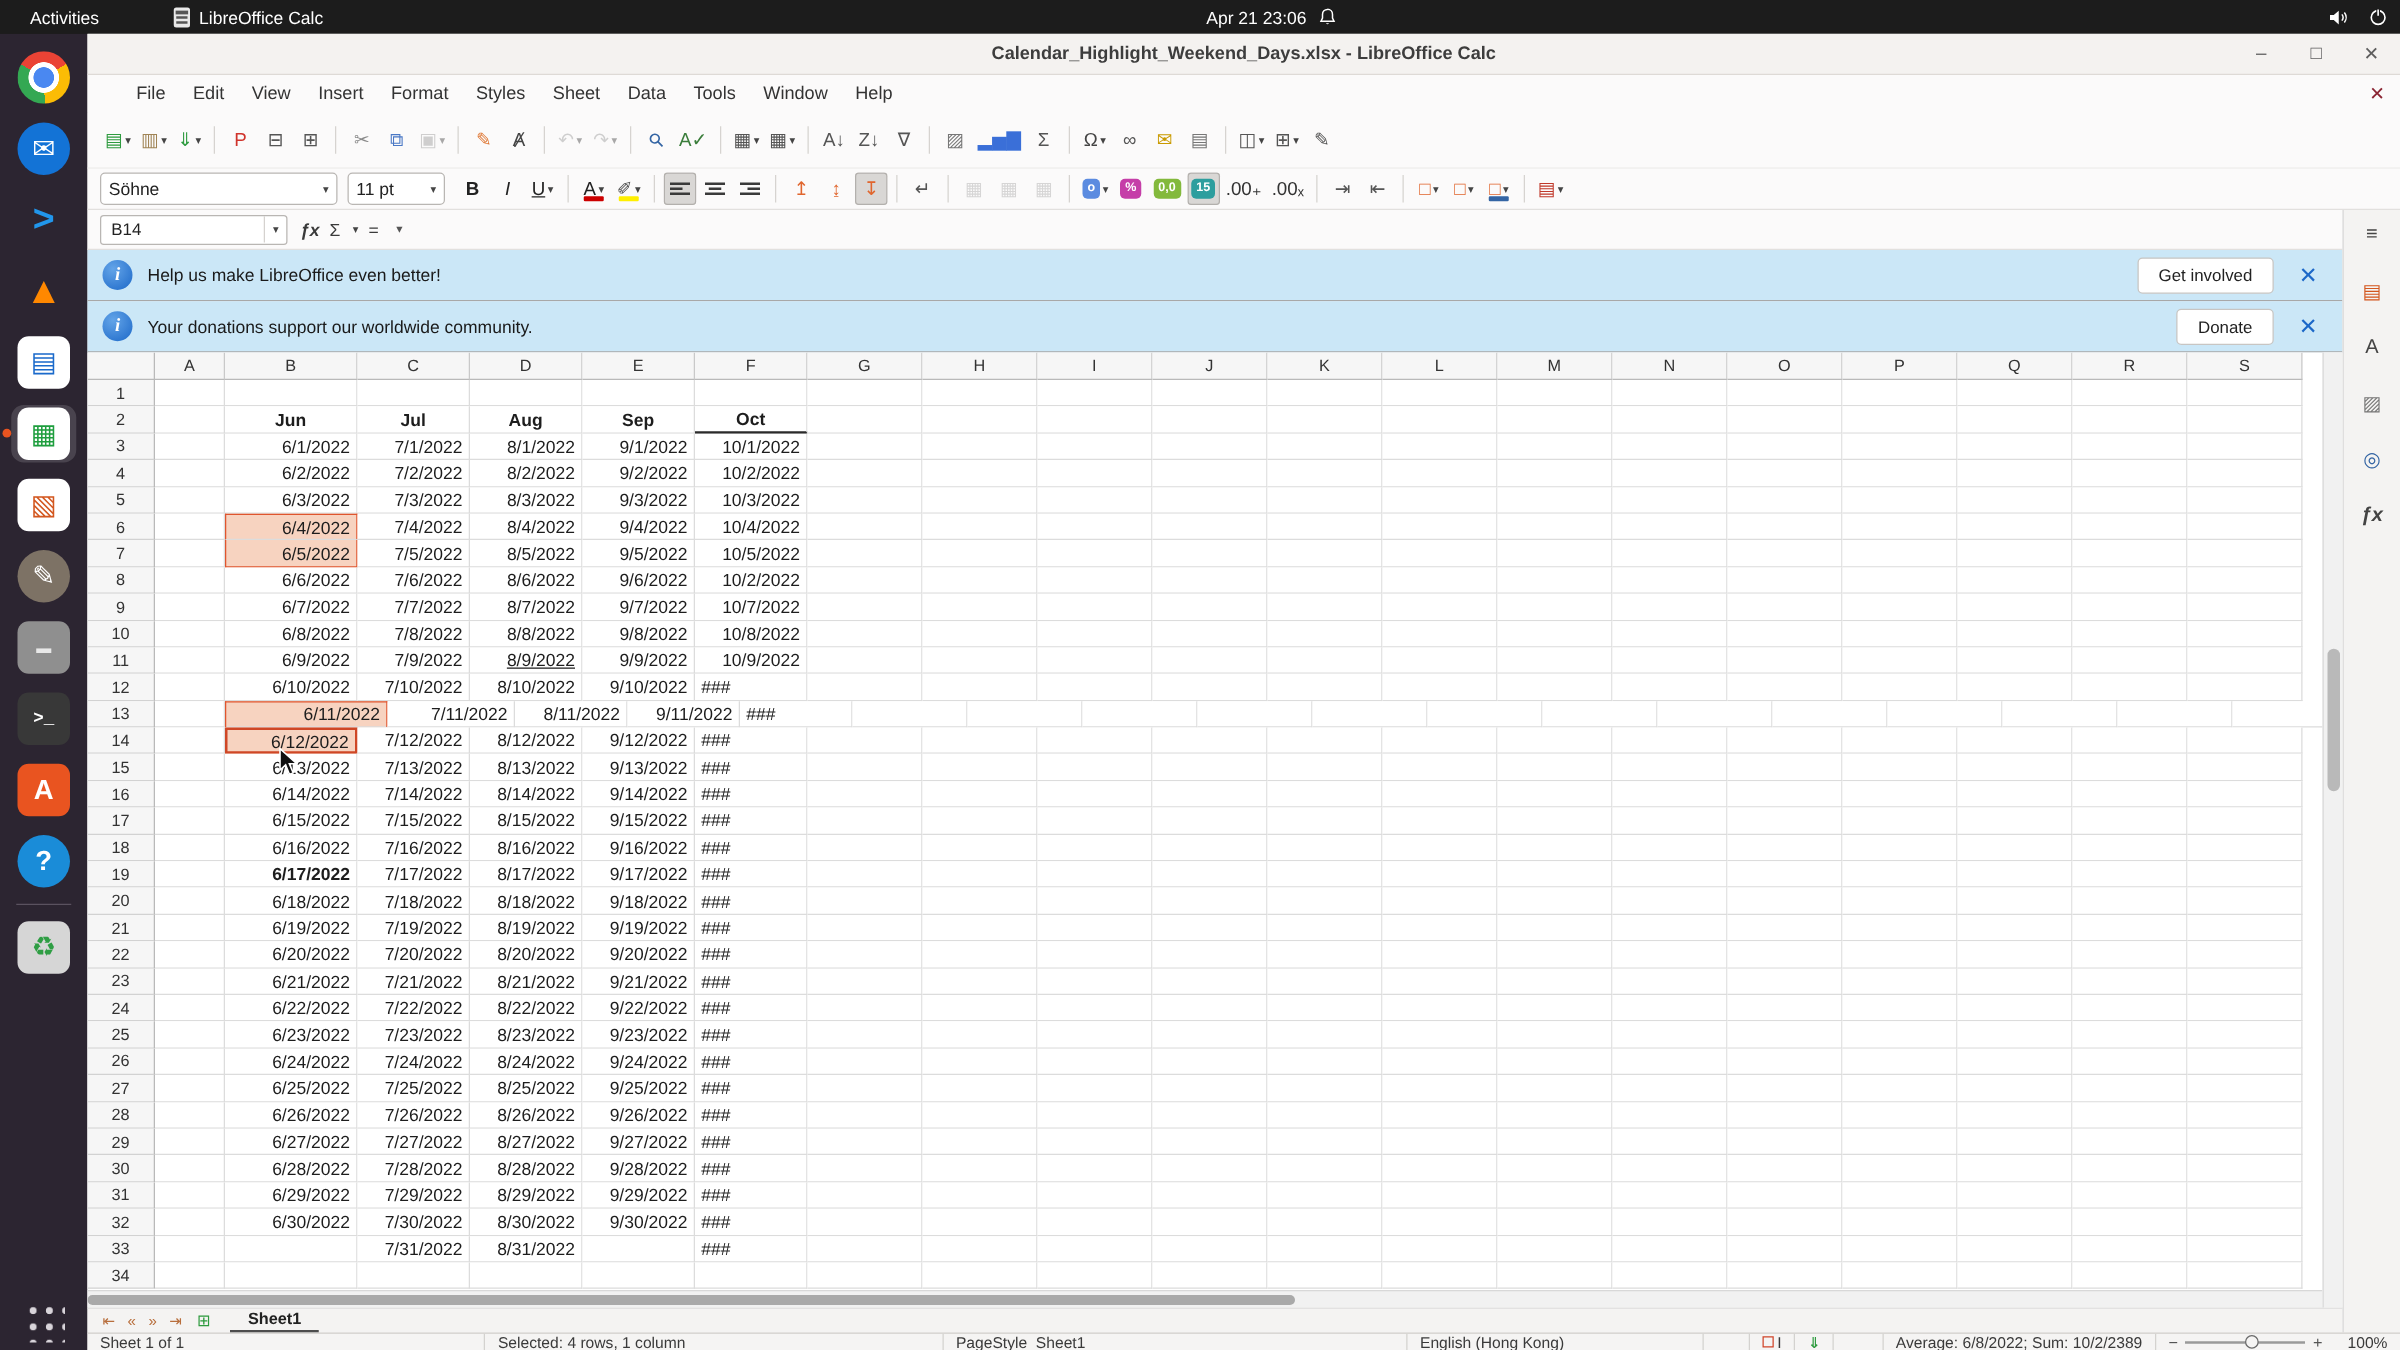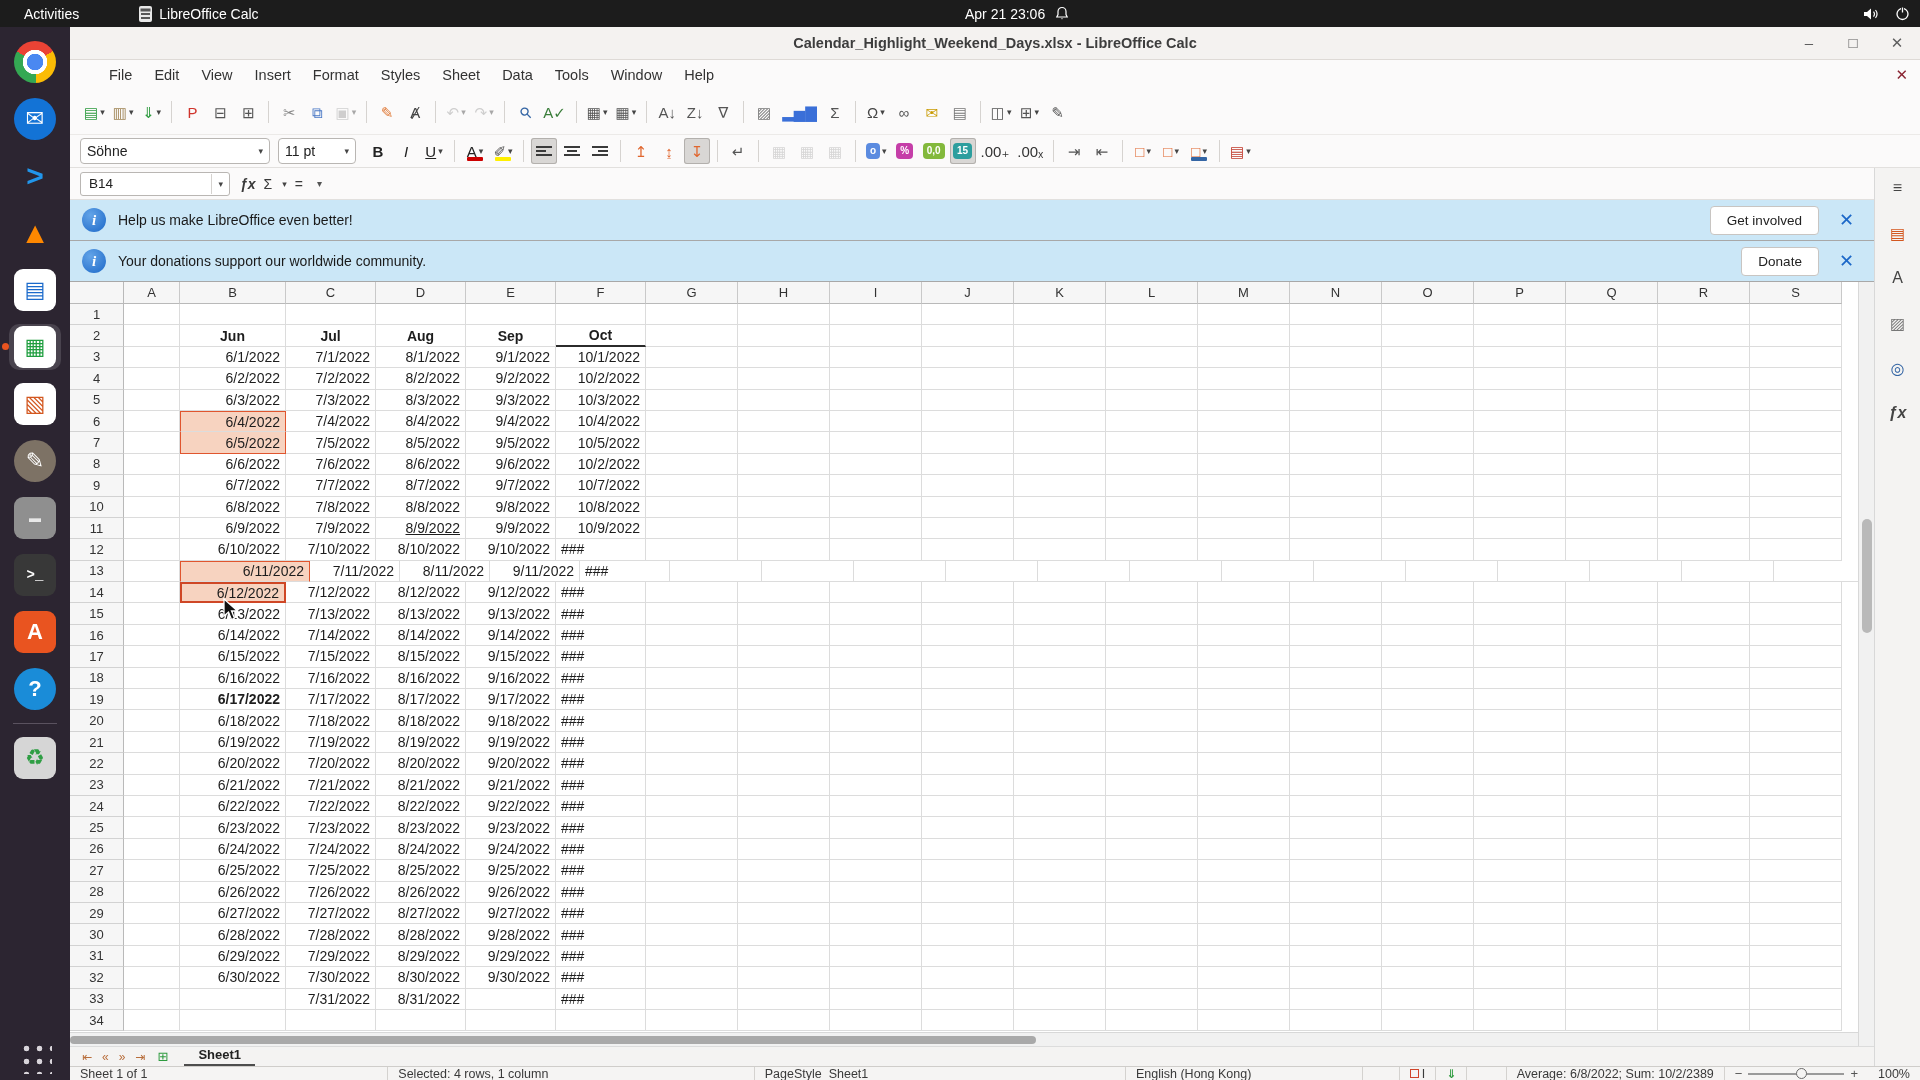--- a/index.html
+++ b/index.html
@@ -819,21 +819,21 @@
                     <span class="cell" style="width: 92px;"></span>
                     <span class="cell" style="width: 92px;"></span>
                     <span class="cell" style="width: 92px;"></span>
                     <span class="cell" style="width: 92px;"></span>
                     <span class="cell" style="width: 92px;"></span>
                   </div>
                   <div class="grid-row">
                     <span class="row-hdr">13</span>
                     <span class="cell" style="width: 56px;"></span>
                     <span class="cell num sel e-t e-l e-r" style="width: 130px;">6/11/2022</span>
-                    <span class="cell num" style="width: 90px;">7/11/2022</span>
+                    <span class="cell num" style="width: 102px;">7/11/2022</span>
                     <span class="cell num" style="width: 90px;">8/11/2022</span>
                     <span class="cell num" style="width: 90px;">9/11/2022</span>
                     <span class="cell" style="width: 90px;">###</span>
                     <span class="cell" style="width: 92px;"></span>
                     <span class="cell" style="width: 92px;"></span>
                     <span class="cell" style="width: 92px;"></span>
                     <span class="cell" style="width: 92px;"></span>
                     <span class="cell" style="width: 92px;"></span>
                     <span class="cell" style="width: 92px;"></span>
                     <span class="cell" style="width: 92px;"></span>

